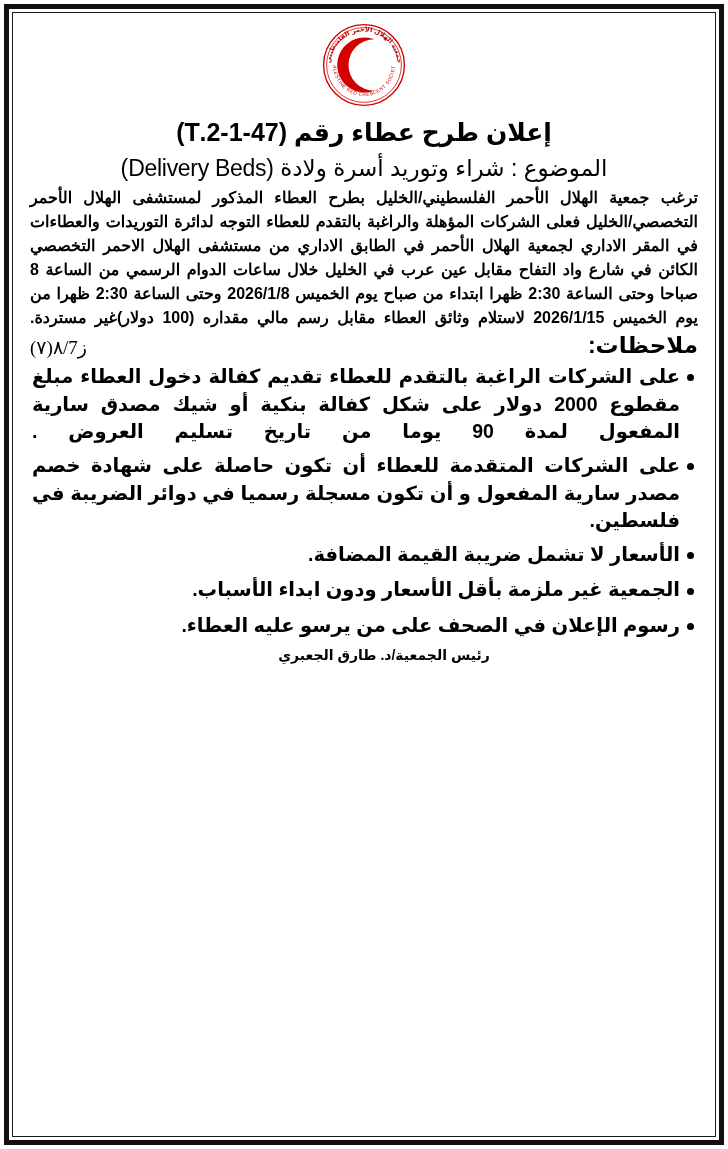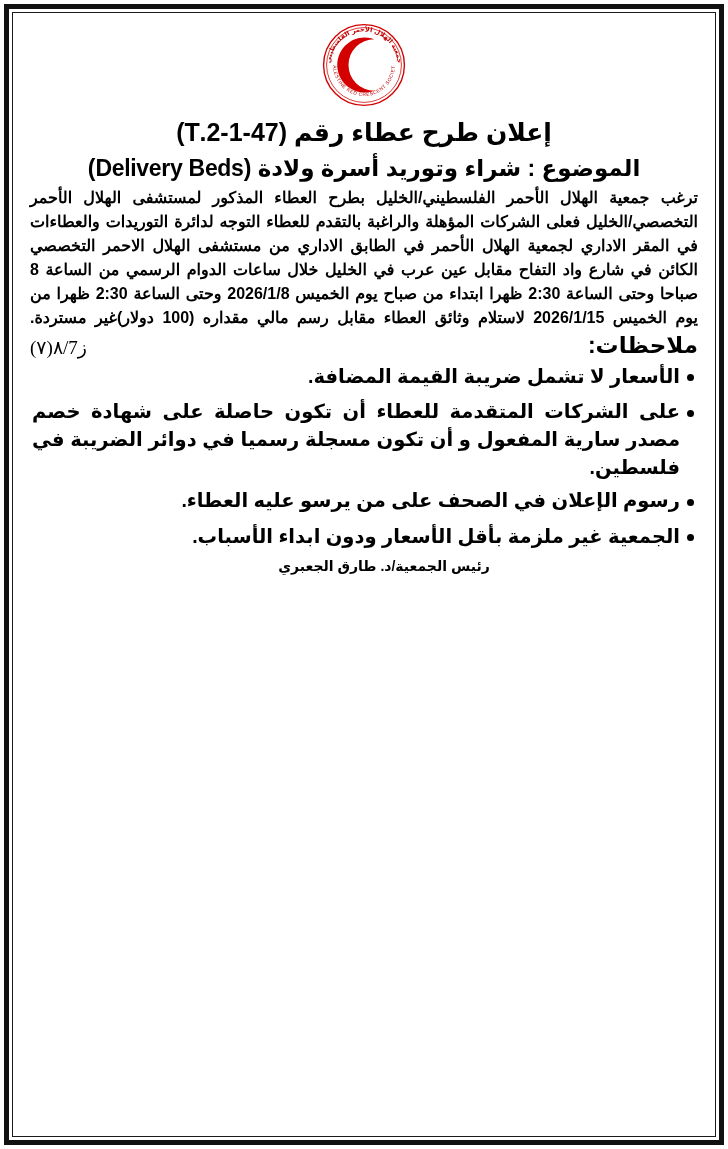--- a/index.html
+++ b/index.html
@@ -73,21 +73,21 @@
   .doc-title {
     font-family: "Liberation Sans", "DejaVu Sans", sans-serif;
     font-weight: bold;
     font-size: 25px;
     line-height: 1.32;
     letter-spacing: -0.3px;
     margin: 2px 0 4px 0;
   }
   .doc-subject {
     font-family: "Liberation Sans", "DejaVu Sans", sans-serif;
-    font-weight: bold;
+    font-weight: normal;
     font-size: 23px;
     line-height: 1.34;
     letter-spacing: -0.3px;
     margin: 2px 0 0 0;
   }
   .doc-subject-2 {
     font-family: "Liberation Sans", "DejaVu Sans", sans-serif;
     font-weight: bold;
     font-size: 23px;
     line-height: 1.34;
@@ -218,34 +218,38 @@
     </div>
 
     <p class="body-para">ترغب جمعية الهلال الأحمر الفلسطيني/الخليل بطرح العطاء المذكور لمستشفى الهلال الأحمر التخصصي/الخليل فعلى الشركات المؤهلة والراغبة بالتقدم للعطاء التوجه لدائرة التوريدات والعطاءات في المقر الاداري لجمعية الهلال الأحمر في الطابق الاداري من مستشفى الهلال الاحمر التخصصي الكائن في شارع واد التفاح مقابل عين عرب في الخليل خلال ساعات الدوام الرسمي من الساعة 8 صباحا وحتى الساعة 2:30 ظهرا ابتداء من صباح يوم الخميس 2026/1/8 وحتى الساعة 2:30 ظهرا من يوم الخميس 2026/1/15 لاستلام وثائق العطاء مقابل رسم مالي مقداره (100 دولار)غير مستردة.</p>
 
     <div class="ref-row">
       <div class="notes-header">ملاحظات:</div>
       <div class="ref-code">ز٨/7(٧)</div>
     </div>
 
     <ul class="notes-list">
+      <li class="note-item">
+        <span class="note-bullet"></span>
+        <span class="note-text">على الشركات الراغبة بالتقدم للعطاء تقديم كفالة دخول العطاء مبلغ مقطوع 2000 دولار على شكل كفالة بنكية أو شيك مصدق سارية المفعول لمدة 90 يوما من تاريخ تسليم العروض .</span>
+      </li>
+      <li class="note-item">
+        <span class="note-bullet"></span>
+        <span class="note-text">على الشركات المتقدمة للعطاء أن تكون حاصلة على شهادة خصم مصدر سارية المفعول و أن تكون مسجلة رسميا في دوائر الضريبة في فلسطين.</span>
+      </li>
       <li class="note-item short">
         <span class="note-bullet"></span>
         <span class="note-text">الأسعار لا تشمل ضريبة القيمة المضافة.</span>
       </li>
-      <li class="note-item">
-        <span class="note-bullet"></span>
-        <span class="note-text">على الشركات المتقدمة للعطاء أن تكون حاصلة على شهادة خصم مصدر سارية المفعول و أن تكون مسجلة رسميا في دوائر الضريبة في فلسطين.</span>
-      </li>
       <li class="note-item short">
         <span class="note-bullet"></span>
+        <span class="note-text">الجمعية غير ملزمة بأقل الأسعار ودون ابداء الأسباب.</span>
+      </li>
+      <li class="note-item short">
+        <span class="note-bullet"></span>
         <span class="note-text">رسوم الإعلان في الصحف على من يرسو عليه العطاء.</span>
-      </li>
-      <li class="note-item short">
-        <span class="note-bullet"></span>
-        <span class="note-text">الجمعية غير ملزمة بأقل الأسعار ودون ابداء الأسباب.</span>
       </li>
     </ul>
 
     <div class="signature">رئيس الجمعية/د. طارق الجعبري</div>
 
   </div>
 </div>
 
 </body></html>

